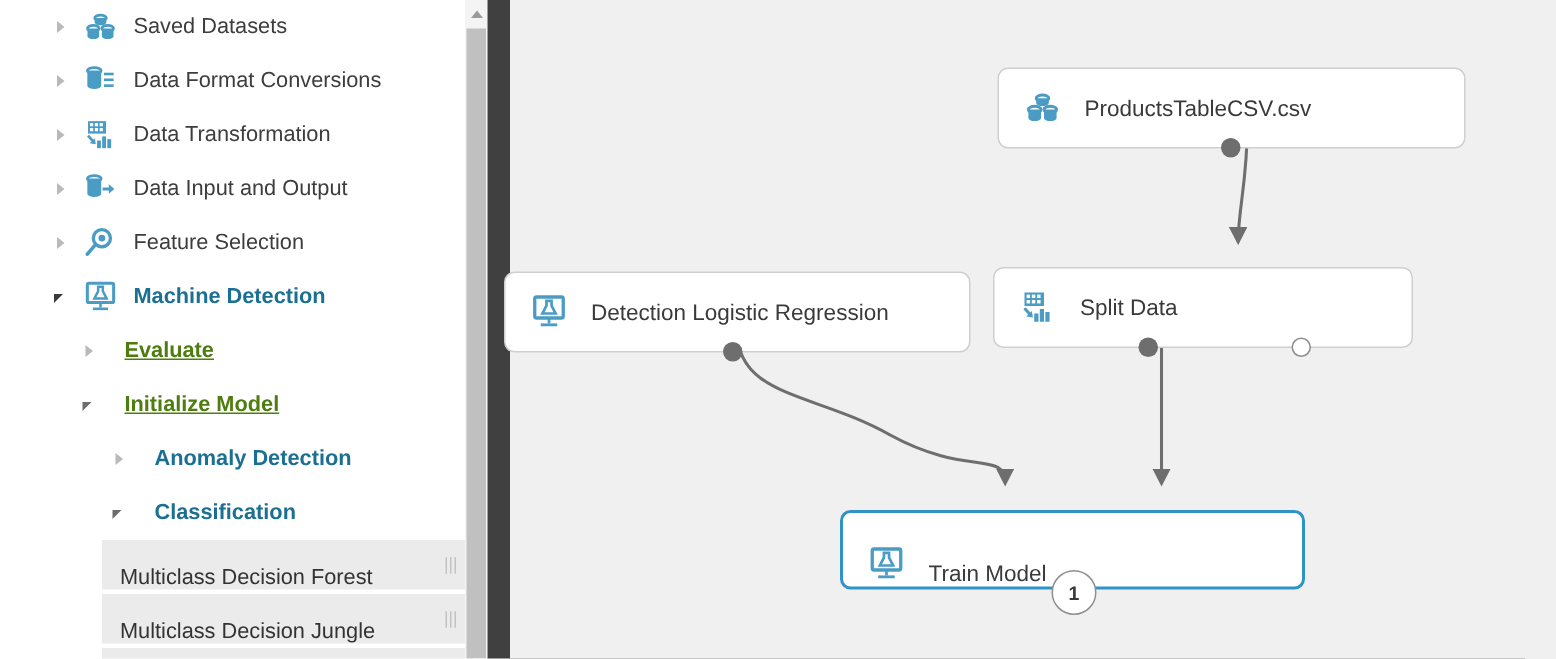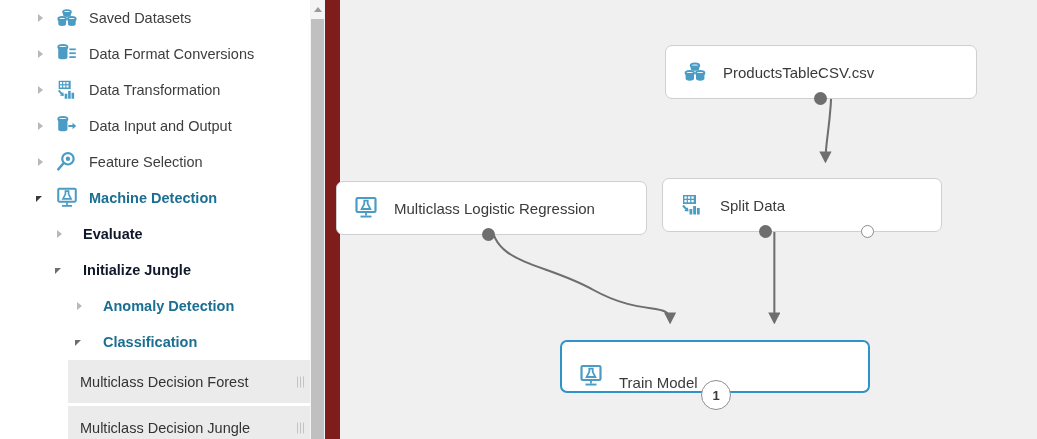--- a/index.html
+++ b/index.html
@@ -75,31 +75,31 @@
     justify-content: center;
   }
   .tree-label {
     margin-left: 9px;
     color: #3b3b3b;
   }
   .tree-row.level0 { padding-left: 8px; }
   .tree-row.level0 .tree-label { color: #3d3d3d; }
   .tree-row.level0.sel .tree-label { color: #1a6f92; font-weight: bold; }
   .tree-row.level1 { padding-left: 27px; }
-  .tree-row.level1 .tree-label { color: #0f172a; font-weight: bold; margin-left: 18px; }
+  .tree-row.level1 .tree-label { color: #4d7c0f; font-weight: bold; margin-left: 18px; text-decoration: underline; }
   .tree-row.level2 { padding-left: 47px; }
   .tree-row.level2 .tree-label { color: #1a6f92; font-weight: bold; margin-left: 18px; }
 
   .leaf-row {
     position: relative;
-    height: 43px;
+    height: 33px;
     margin: 0 9px 3px 68px;
     background: #ebebeb;
     display: flex;
-    align-items: center;
+    align-items: flex-end;
     font-size: 14.5px;
     color: #333333;
   }
   .leaf-label { margin-left: 12px; }
   .grip {
     position: absolute;
     right: 12px;
     top: 50%;
     transform: translateY(-50%);
     display: flex;
@@ -141,21 +141,21 @@
     width: 13px;
     height: 420px;
     background: #c0c0c0;
   }
 
   
   .canvas-wrap {
     position: relative;
     flex: 1 1 auto;
     height: 439px;
-    background: #7f1d1d;
+    background: #404040;
   }
   .canvas {
     position: absolute;
     left: 15px;
     top: 0;
     right: 0;
     bottom: 0;
     background: #f0f0f0;
   }
   #edges {
@@ -302,21 +302,21 @@
             </svg>
           </span>
           <span class="tree-label">Machine Detection</span>
         </div>
         <div class="tree-row level1">
           <span class="chev collapsed"></span>
           <span class="tree-label">Evaluate</span>
         </div>
         <div class="tree-row level1">
           <span class="chev expanded"></span>
-          <span class="tree-label">Initialize Jungle</span>
+          <span class="tree-label">Initialize Model</span>
         </div>
         <div class="tree-row level2">
           <span class="chev collapsed"></span>
           <span class="tree-label">Anomaly Detection</span>
         </div>
         <div class="tree-row level2">
           <span class="chev expanded"></span>
           <span class="tree-label">Classification</span>
         </div>
         <div class="leaf-row">
@@ -397,21 +397,21 @@
 
       <div class="node" id="node-mlr" style="left:-4px; top:181px; width:311px; height:54px;">
         <span class="node-icon">
           <svg width="26" height="26" viewBox="0 0 26 26">
             <rect x="3.5" y="3" width="19" height="14" rx="1.2" fill="none" stroke="#4a9cc4" stroke-width="2.2"></rect>
             <path d="M11.3 5.6 h3.4 v3.2 l2.7 5.2 h-8.8 l2.7 -5.2 z" fill="none" stroke="#4a9cc4" stroke-width="1.8"></path>
             <rect x="12.1" y="17" width="1.8" height="3.6" fill="#4a9cc4"></rect>
             <rect x="7.5" y="20.6" width="11" height="1.9" fill="#4a9cc4"></rect>
           </svg>
         </span>
-        <span class="node-label">Multiclass Logistic Regression</span>
+        <span class="node-label">Detection Logistic Regression</span>
       </div>
       <div class="port filled" style="left:142px; top:228px;"></div>
 
       <div class="node selected" id="node-train" style="left:220px; top:340px; width:310px; height:53px;align-items:flex-end;">
         <span class="node-icon">
           <svg width="26" height="26" viewBox="0 0 26 26">
             <rect x="3.5" y="3" width="19" height="14" rx="1.2" fill="none" stroke="#4a9cc4" stroke-width="2.2"></rect>
             <path d="M11.3 5.6 h3.4 v3.2 l2.7 5.2 h-8.8 l2.7 -5.2 z" fill="none" stroke="#4a9cc4" stroke-width="1.8"></path>
             <rect x="12.1" y="17" width="1.8" height="3.6" fill="#4a9cc4"></rect>
             <rect x="7.5" y="20.6" width="11" height="1.9" fill="#4a9cc4"></rect>

